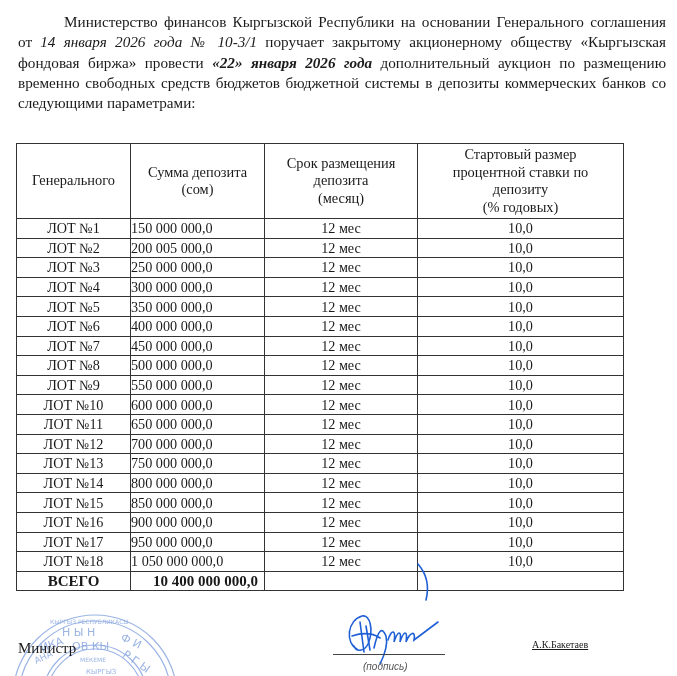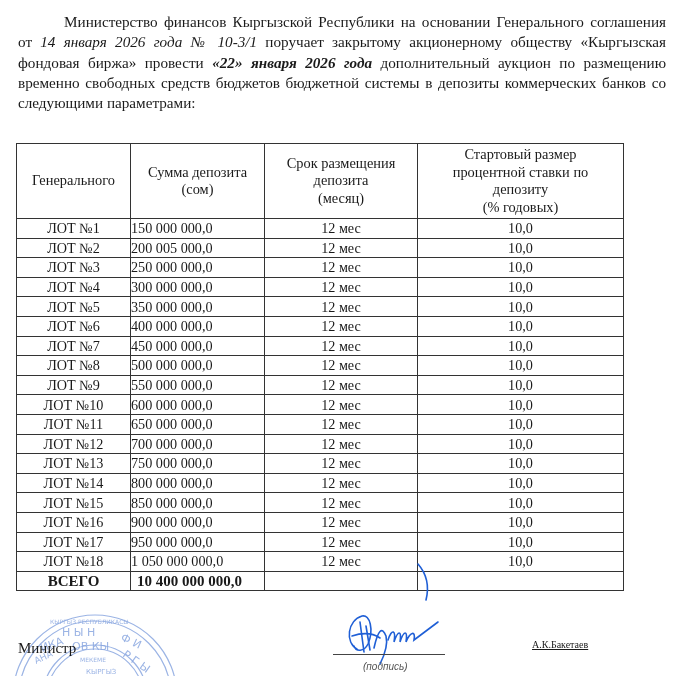--- a/index.html
+++ b/index.html
@@ -57,21 +57,21 @@
     table.lots tbody td {
       height: 18.6px;
       line-height: 18px;
     }
     td.name { text-align: center; }
     td.sum { text-align: left; padding-left: 8px; }
     td.term { text-align: center; }
     td.rate { text-align: center; }
     tr.total td { font-weight: bold; font-size: 15px; margin-left: 38px; }
     tr.total td.name { text-align: center; }
-    tr.total td.sum { padding-left: 6px; }
+    tr.total td.sum { padding-left: 22px; }
 
     .minister-label {
       position: absolute;
       left: 18px;
       top: 640px;
       font-size: 15px;
     }
     .signature-line {
       position: absolute;
       left: 333px;

